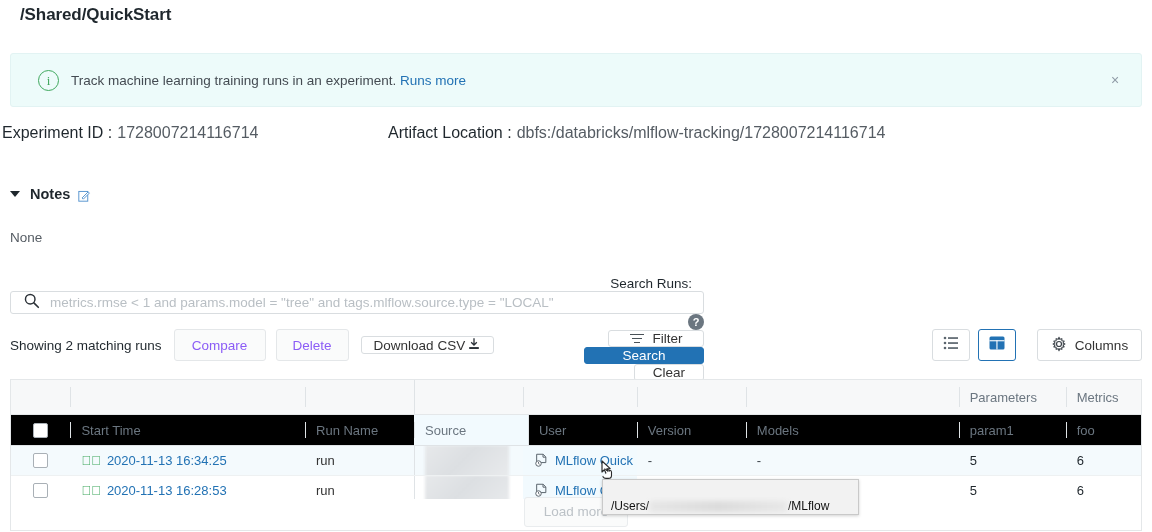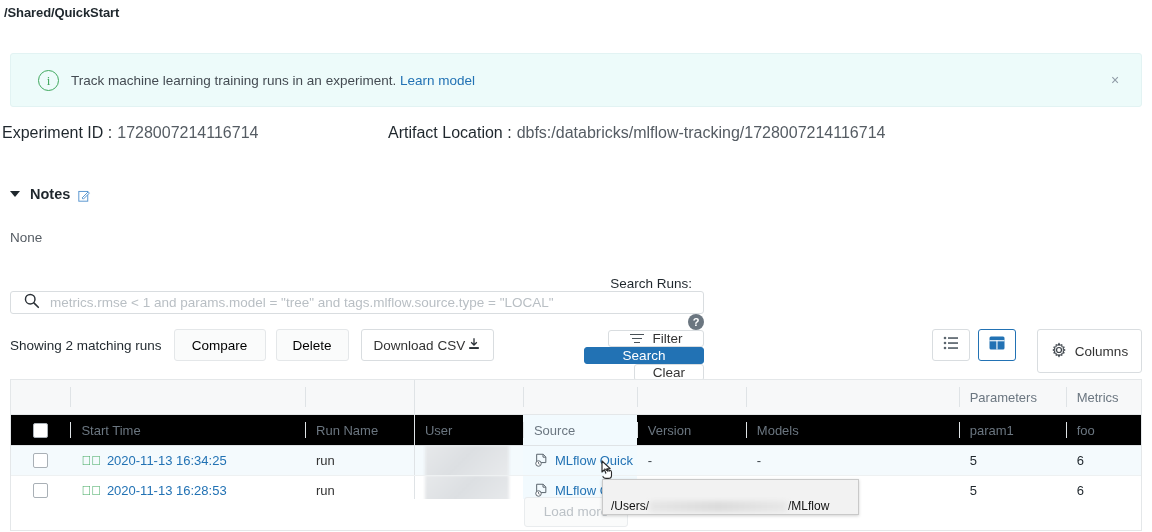--- a/index.html
+++ b/index.html
@@ -8,22 +8,22 @@
     width: 1152px; height: 532px;
     background: #ffffff;
     font-family: "Liberation Sans", sans-serif;
     color: #333333;
     overflow: hidden;
   }
   .page { position: relative; width: 1152px; height: 532px; }
 
   
   .page-title {
-    position: absolute; left: 4px; top: 5px;
-    font-size: 13px; font-weight: bold; color: #1f272d;
+    position: absolute; left: 20px; top: 5px;
+    font-size: 17px; font-weight: bold; color: #1f272d;
     letter-spacing: -0.1px;
   }
 
   
   .banner {
     position: absolute; left: 10px; top: 53px;
     width: 1132px; height: 54px;
     background: #edfbfa;
     border: 1px solid #e2f3f3;
     border-radius: 3px;
@@ -130,37 +130,37 @@
     position: absolute; left: 10px; top: 329px;
     display: flex; align-items: center; height: 32px;
   }
   .showing-text { font-size: 13.5px; color: #1f272d; margin-right: 12px; white-space: nowrap; }
   .btn-sm {
     height: 32px; border: 1px solid #e4e7e9; border-radius: 3px;
     background: #fff; font-size: 13.5px;
     display: inline-flex; align-items: center; justify-content: center;
     font-family: "Liberation Sans", sans-serif; padding: 0 14px;
   }
-  .btn-disabled { color: #000000; background: #fafbfb; cursor: default; }
+  .btn-disabled { color: #8b5cf6; background: #fafbfb; cursor: default; }
   .btn-compare { width: 92px; }
   .btn-delete { width: 73px; margin-left: 10px; }
-  .btn-csv { margin-left: 12px; height: 32px; border:1px solid #d9dde0; border-radius:3px;
+  .btn-csv { margin-left: 12px; height: 18px; border:1px solid #d9dde0; border-radius:3px;
     background:#fff; font-size:13.5px; color:#333; display:inline-flex; align-items:center;
     padding: 0 12px; gap: 2px; cursor: pointer; font-family:"Liberation Sans", sans-serif; }
 
   .view-toggle { position: absolute; left: 932px; top: 329px; display: flex; }
   .toggle-btn {
     width: 38px; height: 32px; border: 1px solid #d9dde0; border-radius: 3px;
     background: #fff; display: flex; align-items: center; justify-content: center;
     cursor: pointer;
   }
   .toggle-btn.active { border-color: #2272b4; }
   .btn-columns {
     position: absolute; left: 1037px; top: 329px;
-    width: 105px; height: 44px; border: 1px solid #d9dde0; border-radius: 3px;
+    width: 105px; height: 32px; border: 1px solid #d9dde0; border-radius: 3px;
     background: #fff; font-size: 13.5px; color: #333;
     display: flex; align-items: center; justify-content: center; gap: 8px;
     cursor: pointer;
   }
 
   
   .table {
     position: absolute; left: 10px; top: 379px;
     width: 1132px;
     border: 1px solid #e4e7e9;
@@ -259,21 +259,21 @@
 <body>
 
 <div class="page">
 
   <div class="page-title">/Shared/QuickStart</div>
 
   <div class="banner">
     <div class="banner-icon">i</div>
     <div class="banner-text">
       <span>Track machine learning training runs in an experiment.</span>
-      <span class="banner-link">Learn model</span>
+      <span class="banner-link">Runs more</span>
     </div>
     <div class="banner-close">×</div>
   </div>
 
   <div class="meta-exp">
     <span class="meta-label">Experiment ID :</span><span class="meta-value">1728007214116714</span>
   </div>
   <div class="meta-art">
     <span class="meta-label">Artifact Location :</span><span class="meta-value">dbfs:/databricks/mlflow-tracking/1728007214116714</span>
   </div>
@@ -384,22 +384,22 @@
       <div class="cell c-param divider">Parameters</div>
       <div class="cell c-metric divider">Metrics</div>
     </div>
 
     <div class="trow head-row">
       <div class="cell c-check">
         <span class="chk"></span>
       </div>
       <div class="cell c-start divider">Start Time</div>
       <div class="cell c-runname divider">Run Name</div>
+      <div class="cell c-source divider src-hl">Source</div>
       <div class="cell c-user hard-divider">User</div>
-      <div class="cell c-source divider src-hl">Source</div>
       <div class="cell c-version divider">Version</div>
       <div class="cell c-models divider">Models</div>
       <div class="cell c-param divider">param1</div>
       <div class="cell c-metric divider">foo</div>
     </div>
 
     <div class="trow data-row hover">
       <div class="cell c-check">
         <span class="chk"></span>
       </div>

